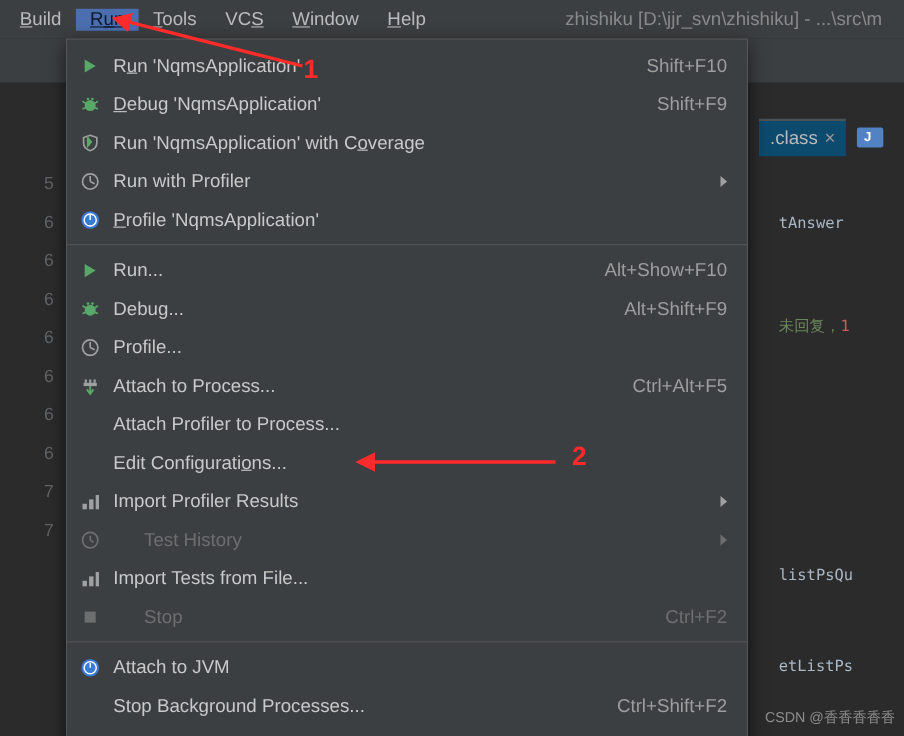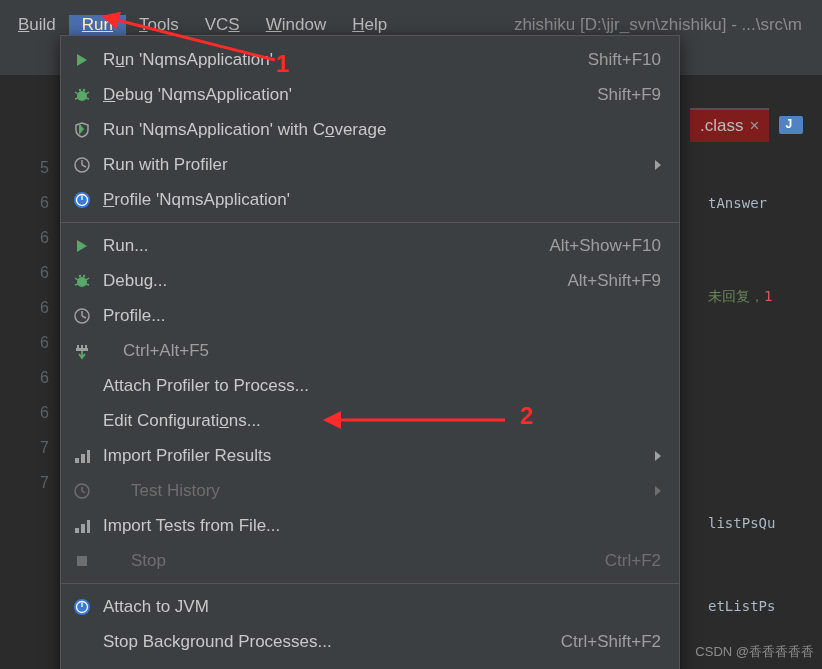--- a/index.html
+++ b/index.html
@@ -9,33 +9,33 @@
   font-family: "Segoe UI", Arial, sans-serif;
   font-size: 17px;
   color: #bbbbbb;
   overflow: hidden;
   position: relative;
 }
 .menubar {
   height: 35px;
   background: #3c3f41;
   display: flex;
-  align-items: flex-end;
+  align-items: center;
   padding-left: 5px;
 }
 .menubar-item {
   padding: 0 13px;
   display: flex;
   align-items: center;
   color: #bbbbbb;
   cursor: pointer;
 }
 .menubar-item.active {
   background: #4b6eaf;
-  color: #fef9c3;
+  color: #0f172a;
   text-decoration: underline;
 }
 .menubar-item u { text-decoration: underline; }
 .title-area {
   flex: 1;
   text-align: right;
   color: #8a8a8a;
   display: flex;
   align-items: center;
   justify-content: flex-end;
@@ -101,21 +101,21 @@
   left: 708px;
   top: 100px;
   color: #a9b7c6;
   font-family: "Consolas", monospace;
   font-size: 14px;
   white-space: nowrap;
 }
 .bg-code .green { color: #6a8759; }
 .bg-code .red { color: #cc5b5b; }
 .ed-tab {
-  background: #7f1d1d;
+  background: #0c4a6e;
   padding: 6px 10px;
   color: #bbbbbb;
   display: flex; align-items: center;
   gap: 6px;
   border-top: 2px solid #4e5254;
 }
 .ed-tab .close { color: #999; }
 .arrow-svg { position: absolute; pointer-events: none; }
 .anno { position: absolute; color: #ff2a2a; font-size: 24px; font-weight: bold; font-family: Arial; }
 .watermark {
@@ -287,20 +287,21 @@
       <span class="mi-icon">
         <svg width="18" height="18">
           <rect x="3" y="6" width="12" height="3" fill="#a0a0a0"></rect>
           <rect x="4" y="3" width="2" height="3" fill="#a0a0a0"></rect>
           <rect x="8" y="3" width="2" height="3" fill="#a0a0a0"></rect>
           <rect x="12" y="3" width="2" height="3" fill="#a0a0a0"></rect>
           <path d="M6 12 L9 16 L12 12" fill="none" stroke="#59a869" stroke-width="1.8"></path>
           <line x1="9" y1="9" x2="9" y2="15" stroke="#59a869" stroke-width="1.8"></line>
         </svg>
       </span>
+      <span class="mi-label">Attach to Process...</span>
       <span class="mi-shortcut">Ctrl+Alt+F5</span>
     </div>
     <div class="dd-item">
       <span class="mi-icon"></span>
       <span class="mi-label">Attach Profiler to Process...</span>
     </div>
     <div class="dd-item">
       <span class="mi-icon"></span>
       <span class="mi-label">Edit Configurati<u>o</u>ns...</span>
     </div>

